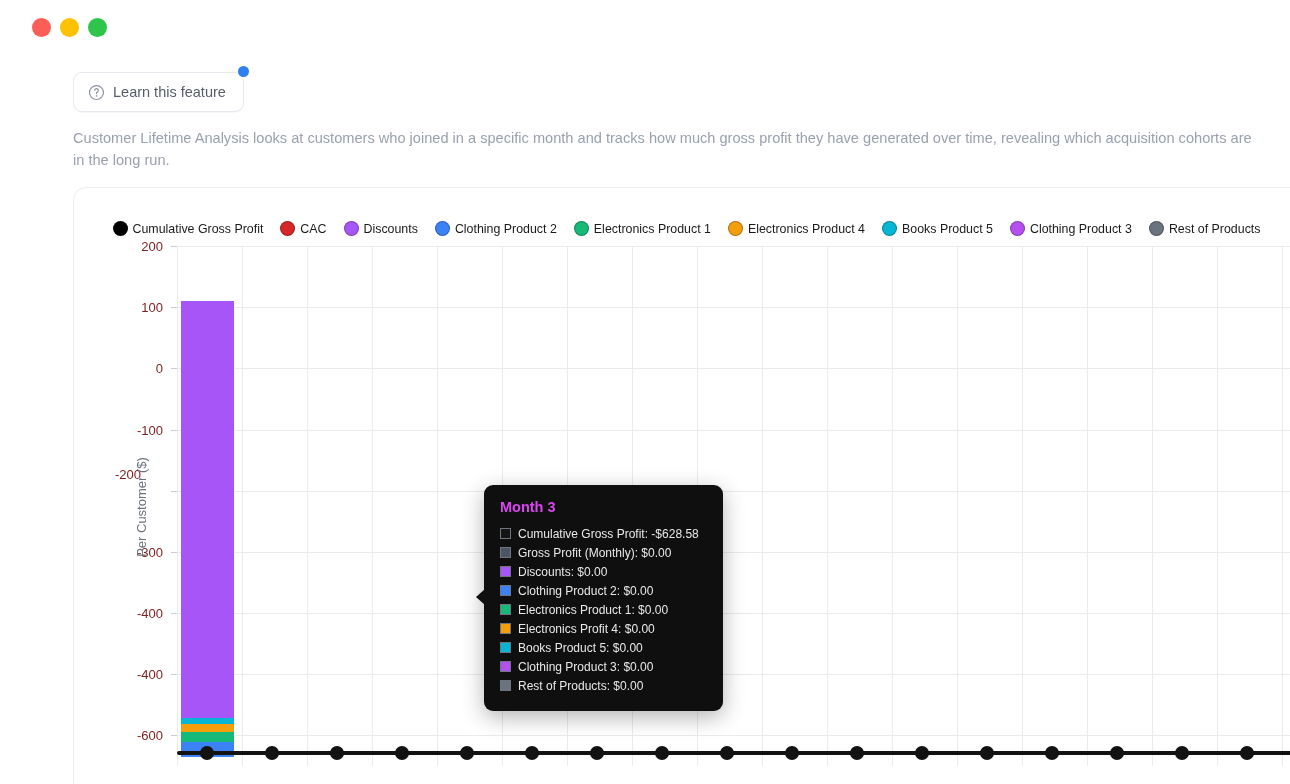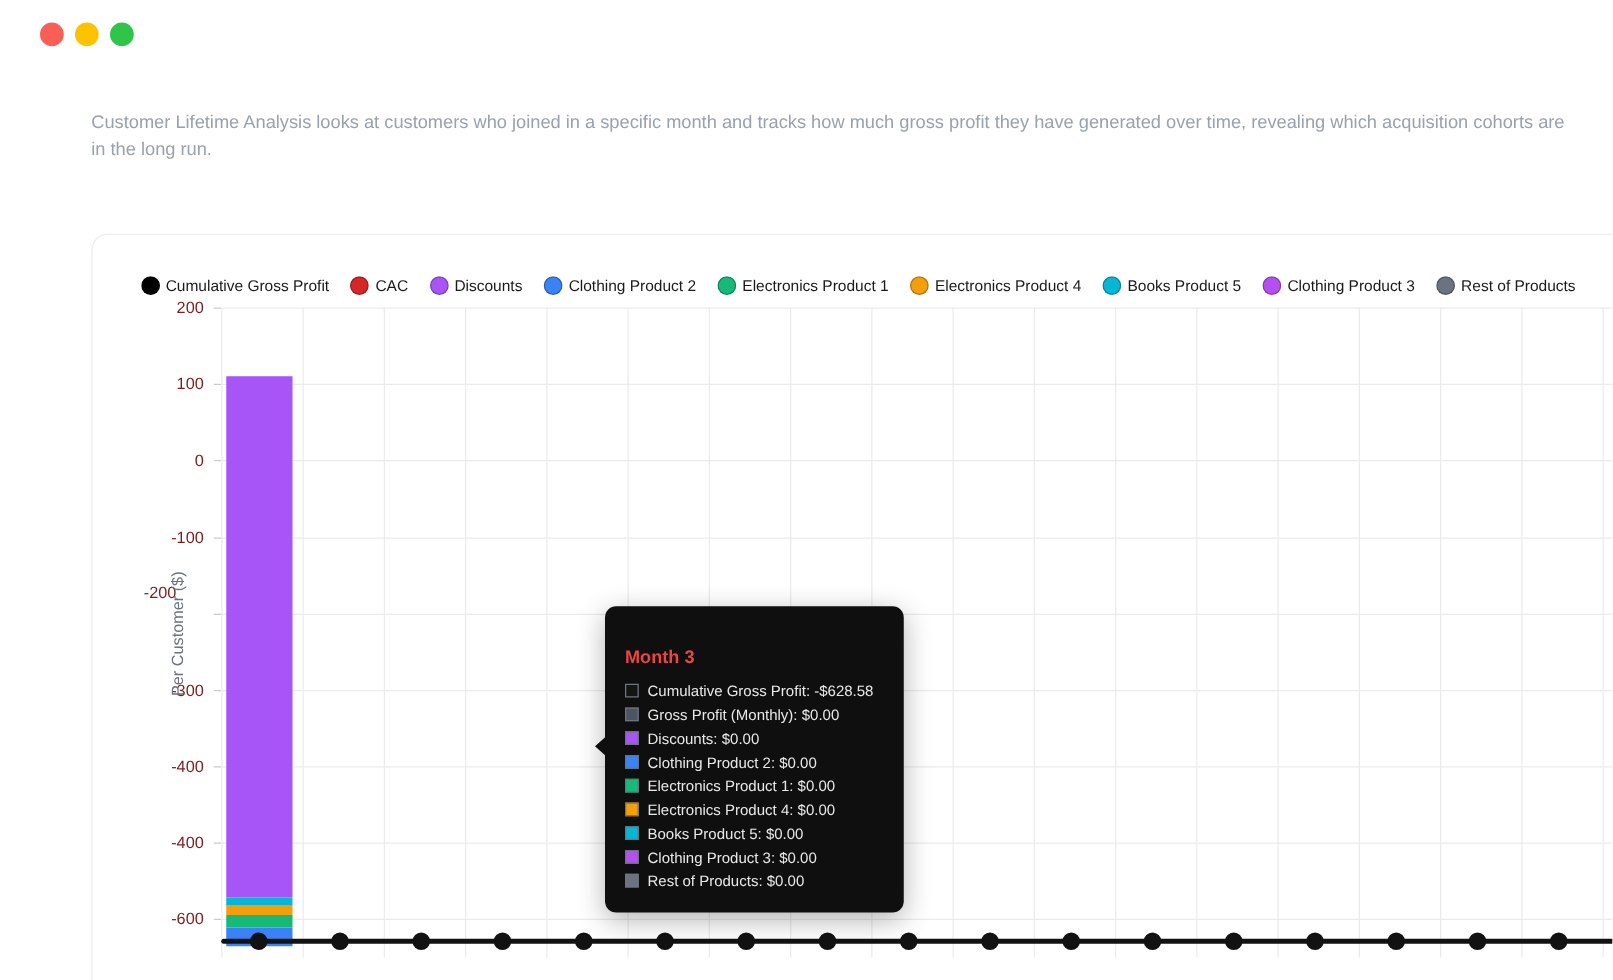--- a/index.html
+++ b/index.html
@@ -143,23 +143,22 @@
     z-index: 20;
   }
   .tooltip-arrow {
     position: absolute; left: -8px; top: 104px;
     width: 0; height: 0;
     border-top: 8px solid transparent;
     border-bottom: 8px solid transparent;
     border-right: 9px solid #0f0f0f;
   }
   .tt-title {
-    font-size: 14.5px; font-weight: bold; color: #ef4444;
+    font-size: 14.5px; font-weight: bold; color: #d946ef;
     margin-bottom: 9px;
-    margin-top: 19px;
   }
   .tt-row { display: flex; align-items: center; gap: 7px; height: 19px; }
   .tt-swatch {
     width: 11px; height: 11px; flex: 0 0 auto;
     border: 1px solid #6e7480; display: block;
   }
   .tt-text { font-size: 12px; color: #e8e8ea; white-space: nowrap; }
 </style>
 </head>
 <body>
@@ -169,20 +168,31 @@
   <div class="titlebar">
     <div class="traffic">
       <span class="dot red"></span>
       <span class="dot yellow"></span>
       <span class="dot green"></span>
     </div>
   </div>
 
   <div class="header">
     <div class="title-row">
+      <div class="learn-btn">
+        <span class="q-icon">
+          <svg width="17" height="17" viewBox="0 0 20 20" fill="none">
+            <circle cx="10" cy="10" r="8.2" stroke="#8d93a1" stroke-width="1.4"></circle>
+            <path d="M7.9 7.6a2.1 2.1 0 1 1 2.9 1.95c-.55.25-.85.7-.85 1.25v.5" stroke="#8d93a1" stroke-width="1.4" stroke-linecap="round" fill="none"></path>
+            <circle cx="10" cy="14" r="0.95" fill="#8d93a1"></circle>
+          </svg>
+        </span>
+        <span class="label">Learn this feature</span>
+        <span class="notif-dot"></span>
+      </div>
     </div>
     <div class="subtitle">Customer Lifetime Analysis looks at customers who joined in a specific month and tracks how much gross profit they have generated over time, revealing which acquisition cohorts are
 in the long run.</div>
   </div>
 
   <div class="card">
 
     <div class="legend" id="legend">
         <div class="legend-item">
           <span class="legend-swatch" style="background: rgb(0, 0, 0);"></span>
@@ -316,21 +326,21 @@
           <div class="tt-row">
             <span class="tt-swatch" style="background: rgb(59, 130, 246);"></span>
             <span class="tt-text">Clothing Product 2: $0.00</span>
           </div>
           <div class="tt-row">
             <span class="tt-swatch" style="background: rgb(22, 185, 120);"></span>
             <span class="tt-text">Electronics Product 1: $0.00</span>
           </div>
           <div class="tt-row">
             <span class="tt-swatch" style="background: rgb(245, 158, 11);"></span>
-            <span class="tt-text">Electronics Product 4: $0.00</span>
+            <span class="tt-text">Electronics Profit 4: $0.00</span>
           </div>
           <div class="tt-row">
             <span class="tt-swatch" style="background: rgb(6, 182, 212);"></span>
             <span class="tt-text">Books Product 5: $0.00</span>
           </div>
           <div class="tt-row">
             <span class="tt-swatch" style="background: rgb(180, 80, 240);"></span>
             <span class="tt-text">Clothing Product 3: $0.00</span>
           </div>
           <div class="tt-row">

